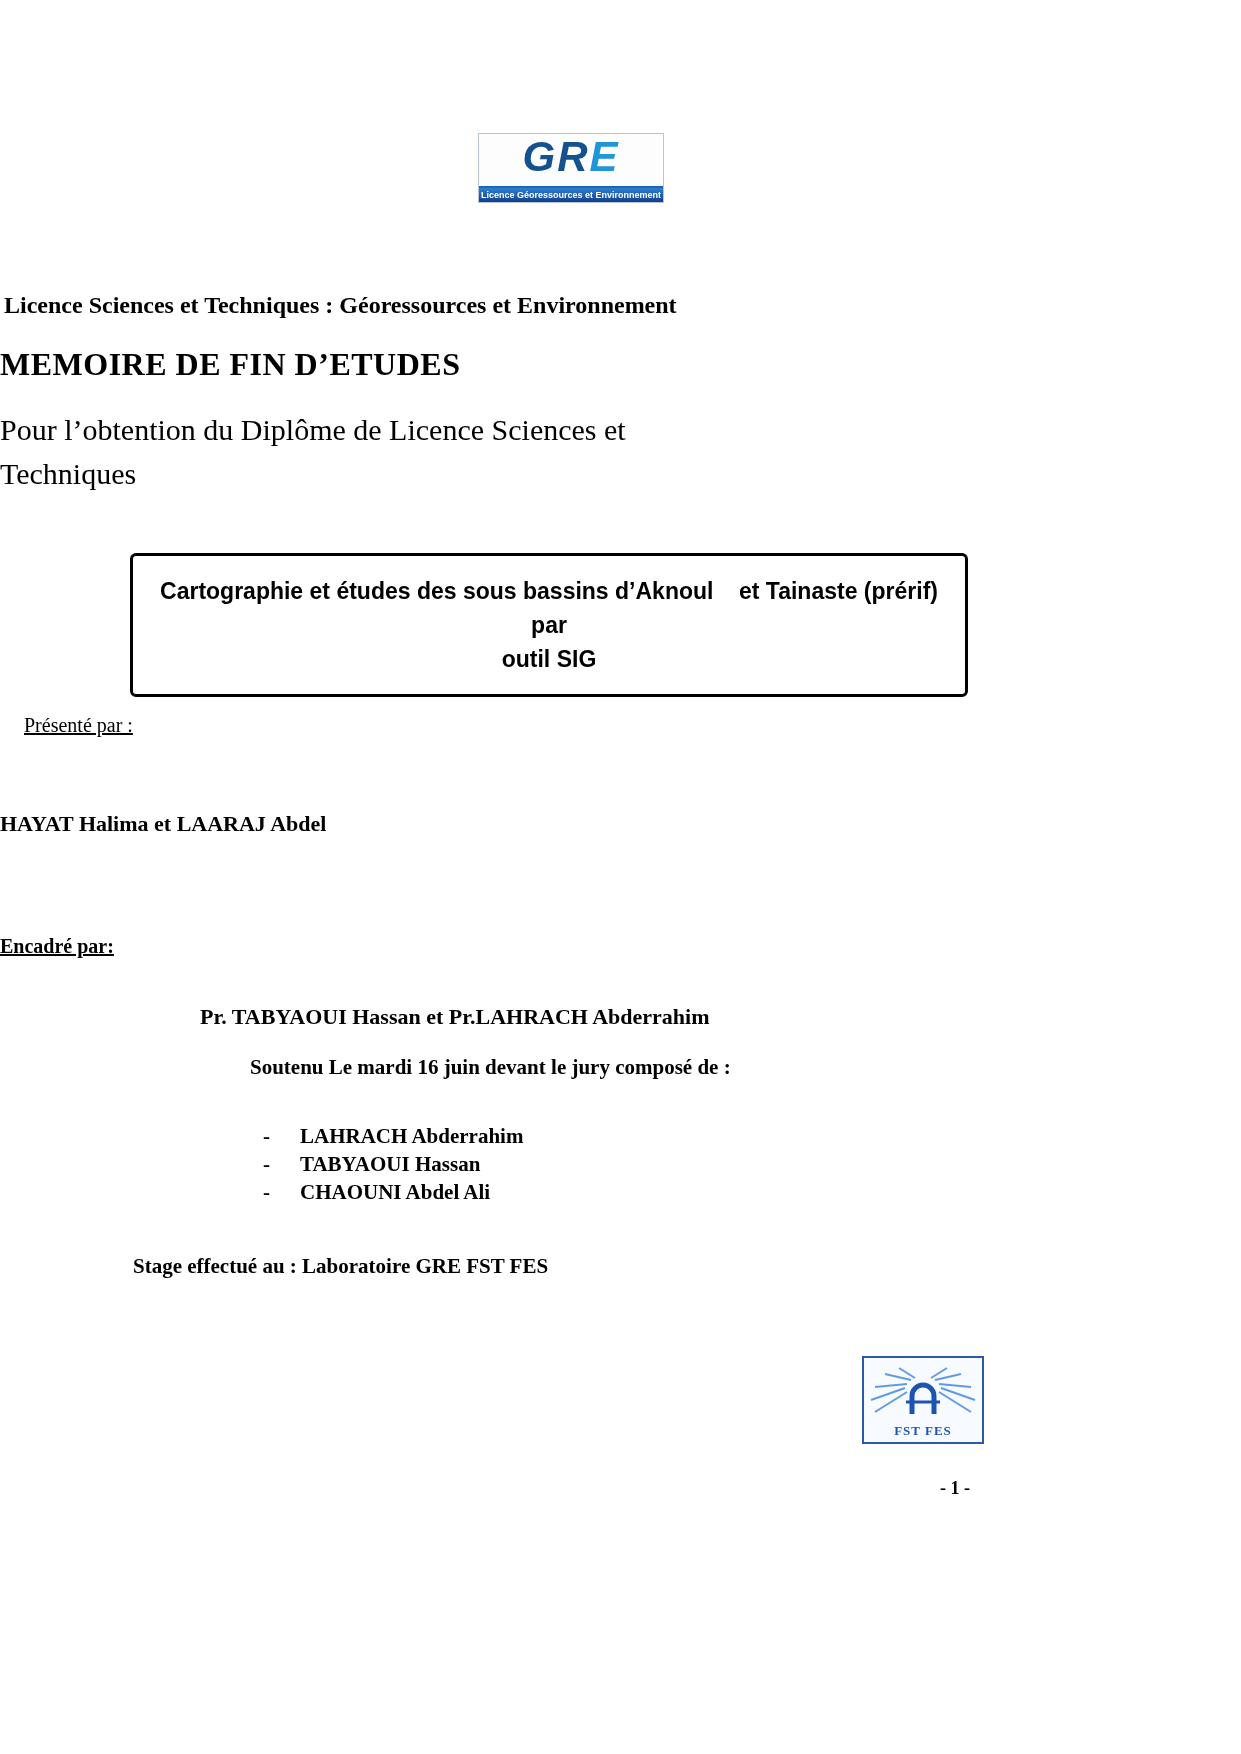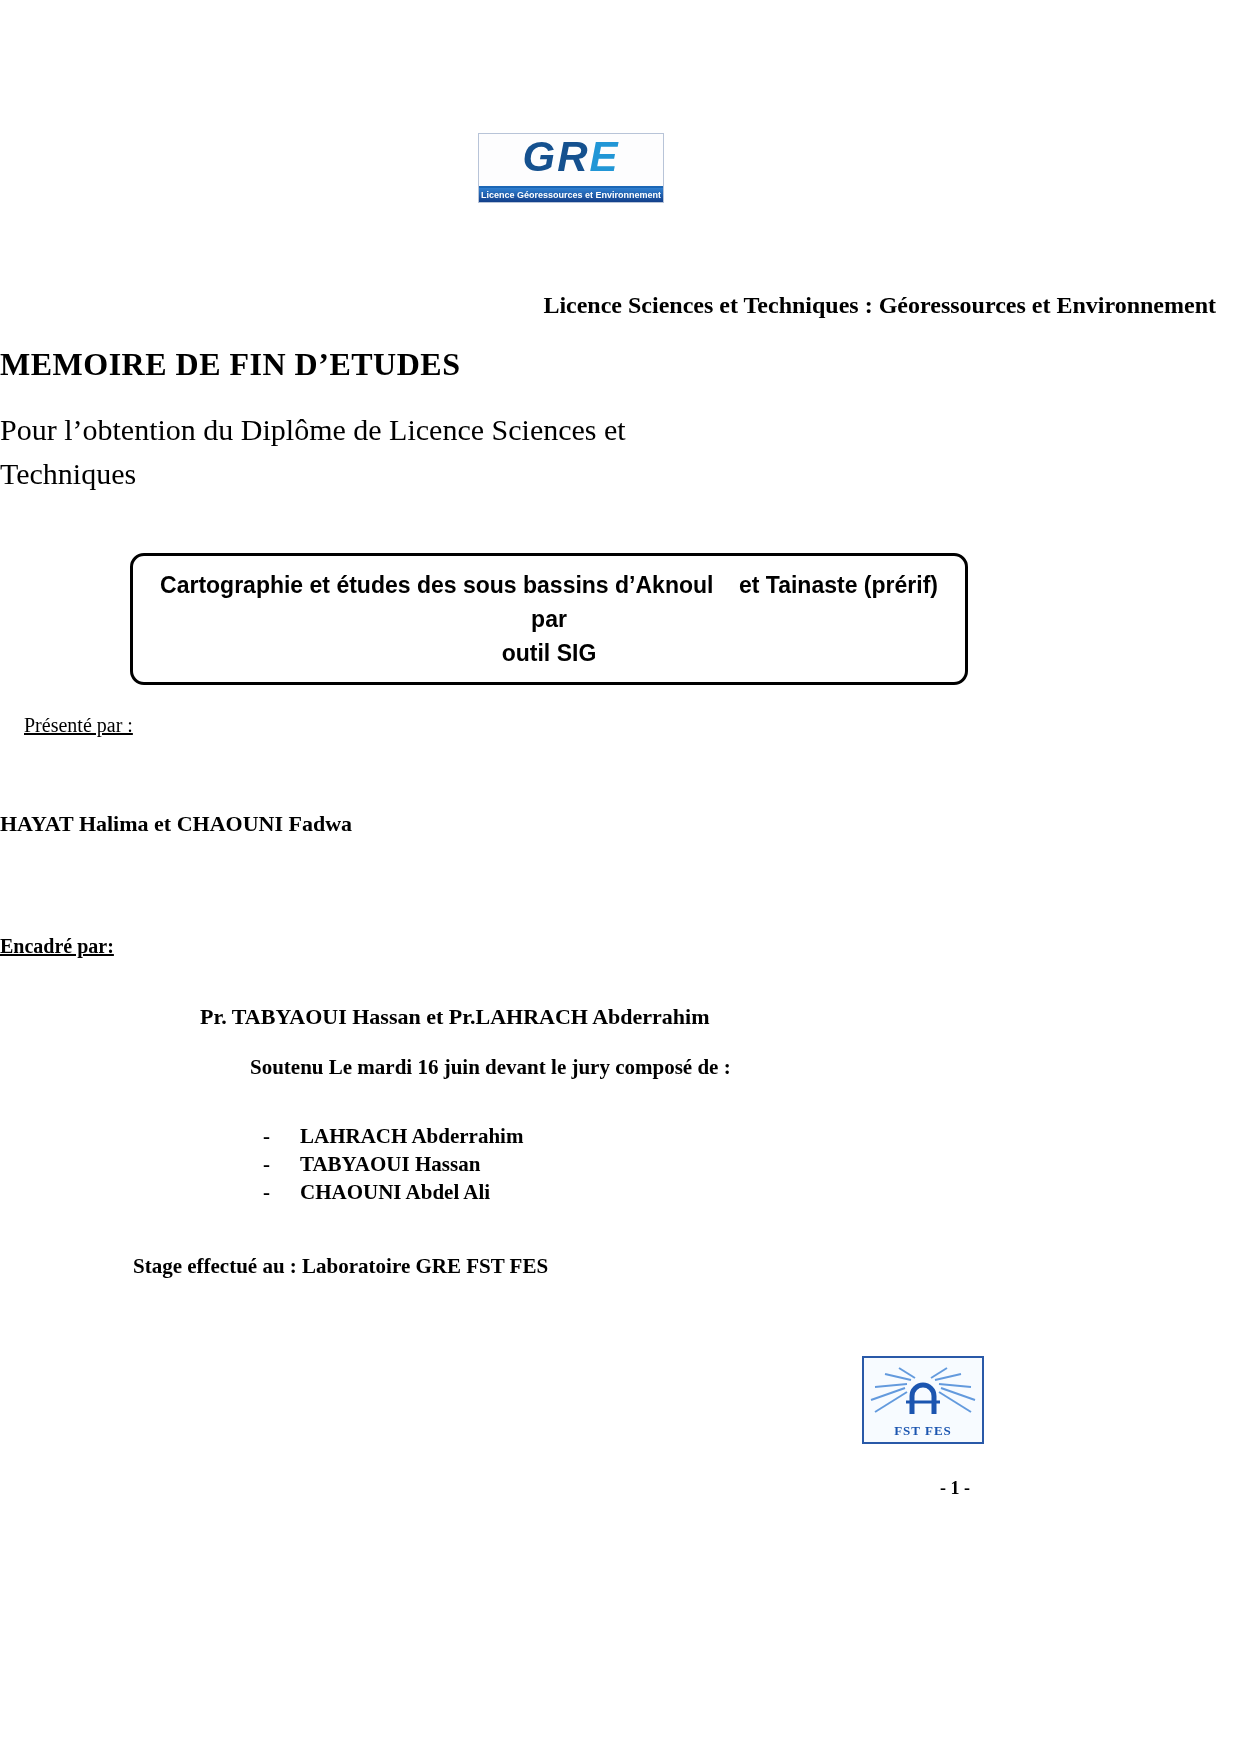--- a/index.html
+++ b/index.html
@@ -39,32 +39,32 @@
     font-weight: bold;
     font-size: 9px; line-height: 14px;
     text-align: center;
     border-top: 2px solid #1b66b5;
     white-space: nowrap;
     overflow: hidden;
   }
 
   
   .center-block { left: 0; width: 1110px; text-align: left; }
-  .program-line { top: 292px; left: 16px; width: 1200px; text-align: right; font-size: 24px; font-weight: bold; }
+  .program-line { top: 292px; left: 4px; width: 1200px; text-align: left; font-size: 24px; font-weight: bold; }
   .doc-title    { top: 346px; font-size: 32px; font-weight: bold; letter-spacing: 0.5px; }
   .degree-line1 { top: 413px; font-size: 30px; }
   .degree-line2 { top: 457px; font-size: 30px; }
 
   
   .topic-box {
     left: 130px; top: 553px;
     width: 838px; min-height: 92px;
     border: 3px solid #000000;
-    border-radius: 14px;
-    padding: 12px 18px;
+    border-radius: 6px;
+    padding: 18px 18px;
     text-align: center;
     font-family: "Liberation Sans", sans-serif;
     font-weight: bold;
     font-size: 23px;
     line-height: 34px;
   }
   .topic-line { white-space: pre-wrap; }
 
   .presented-label { top: 714px; font-size: 20px; font-weight: normal; text-decoration: underline; margin-left: 24px; }
   .authors        { top: 811px; font-size: 22px; font-weight: bold; }
@@ -114,21 +114,21 @@
   <div class="abs center-block doc-title">MEMOIRE DE FIN D’ETUDES</div>
   <div class="abs center-block degree-line1">Pour l’obtention du Diplôme de Licence Sciences et</div>
   <div class="abs center-block degree-line2">Techniques</div>
 
   <div class="abs topic-box">
     <div class="topic-line">Cartographie et études des sous bassins d’Aknoul    et Tainaste (prérif) par</div>
     <div class="topic-line">outil SIG</div>
   </div>
 
   <div class="abs center-block presented-label">Présenté par :</div>
-  <div class="abs center-block authors">HAYAT Halima et CHAOUNI Fadwa</div>
+  <div class="abs center-block authors">HAYAT Halima et LAARAJ Abdel</div>
 
   <div class="abs center-block encadre-label">Encadré par:</div>
   <div class="abs supervisors">Pr. TABYAOUI Hassan et Pr.LAHRACH Abderrahim</div>
 
   <div class="abs defense-intro">Soutenu Le mardi 16 juin devant le jury composé de :</div>
 
   <div class="abs jury-list">
     <div class="jury-item">
       <span class="jury-dash">-</span>
       <span class="jury-name">LAHRACH Abderrahim</span>

